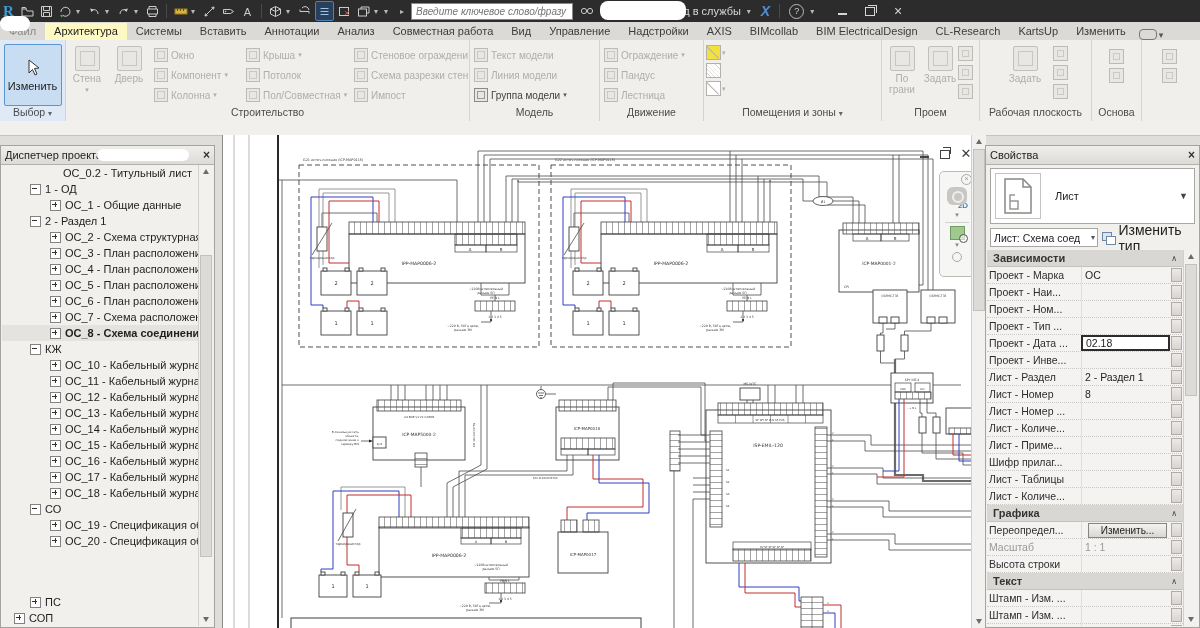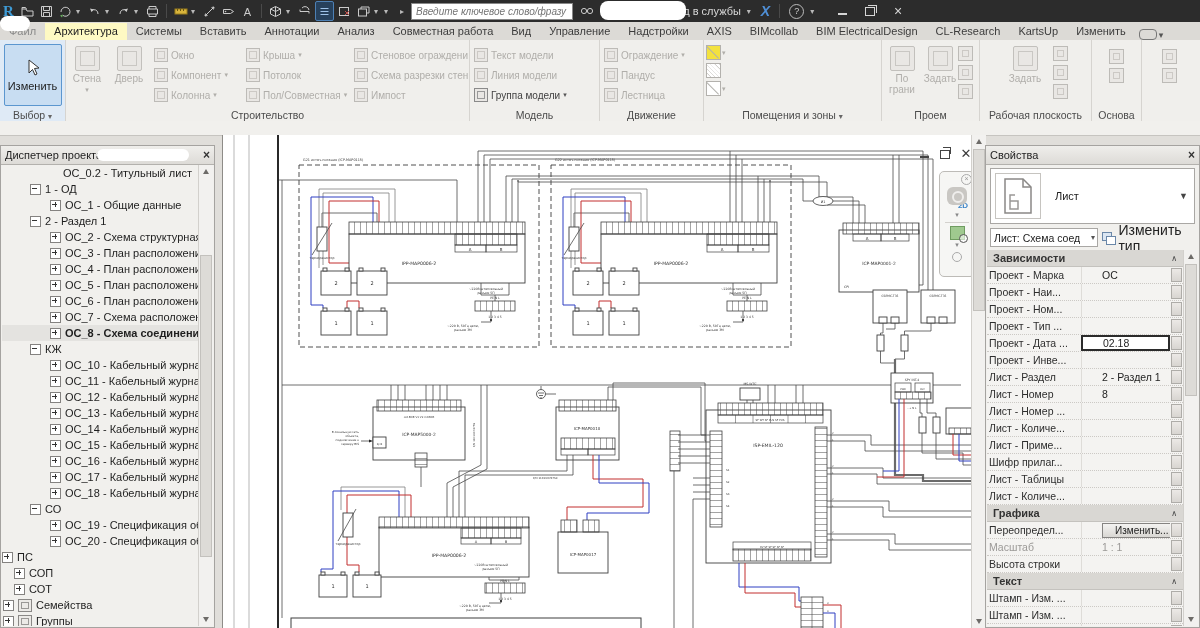--- a/index.html
+++ b/index.html
@@ -37,21 +37,21 @@
   .tab{padding:2px 9px 3px;color:#3c3c3c;white-space:nowrap;}
   .tab.file{color:#8a8a8a;}
   .tab.active{background:#fef9c3;color:#222;}
   .tabend{margin-left:4px;display:flex;align-items:center;color:#555;font-size:9px;gap:2px;}
   .tabend .pill{width:16px;height:9px;border:1px solid #777;border-radius:4px;display:inline-block;}
   
   #ribbon{position:absolute;left:0;top:40px;width:1200px;height:81px;background:#f0efec;
           display:flex;border-bottom:1px solid #c9c7c3;}
   .rpanel{position:relative;height:81px;border-right:1px solid #d6d4d0;box-sizing:border-box;padding-top:3px;}
   .rplabel{position:absolute;left:0;right:0;bottom:0;height:16px;text-align:center;color:#4c4c4c;
-           font-size:10.5px;line-height:21px;white-space:nowrap;overflow:hidden;}
+           font-size:10.5px;line-height:14px;white-space:nowrap;overflow:hidden;}
   .rpcaret{font-size:8px;color:#666;}
   .ptools{display:flex;height:62px;}
   .bigtool{width:42px;display:flex;flex-direction:column;align-items:center;padding-top:3px;gap:2px;}
   .bigicon{width:23px;height:23px;border:1px solid #c2c0bc;background:#e9e7e4;border-radius:2px;position:relative;}
   .bigicon:after{content:"";position:absolute;inset:4px;border:1px solid #c9c7c3;}
   .blabel{font-size:10px;color:#b0aeaa;text-align:center;line-height:11px;white-space:nowrap;}
   .stack{display:flex;flex-direction:column;padding-top:2px;}
   .stool{display:flex;align-items:center;height:20px;gap:3px;padding-left:4px;white-space:nowrap;overflow:hidden;}
   .sicon{width:12px;height:12px;border:1px solid #bdbbb7;background:#e9e7e4;flex:0 0 auto;position:relative;}
   .sicon:after{content:"";position:absolute;inset:2px;border:1px solid #ccc9c5;}
@@ -139,21 +139,21 @@
   .et-icon{width:14px;height:12px;position:relative;}
   .et-icon:before{content:"";position:absolute;left:0;top:0;width:8px;height:7px;border:1px solid #6a87a8;background:#dbe6f2;}
   .et-icon:after{content:"";position:absolute;left:4px;top:4px;width:8px;height:7px;border:1px solid #6a87a8;background:#fff;}
   #pgrid{position:absolute;left:1px;top:104px;right:16px;bottom:1px;overflow:hidden;background:#f4f3f1;}
   .psec{height:16px;background:#d9d7d3;display:flex;align-items:center;font-weight:bold;color:#333;
         padding:0 6px;justify-content:space-between;border-bottom:1px solid #c4c2be;font-size:11px;}
   .psec .chev{font-size:8px;color:#444;font-weight:normal;}
   .prow{height:16px;display:flex;align-items:stretch;border-bottom:1px dotted #ccc9c5;font-size:10.5px;background:#f4f3f1;}
   .plbl{width:92px;flex:0 0 auto;display:flex;align-items:center;padding-left:2px;color:#2e2e2e;
         white-space:nowrap;overflow:hidden;}
-  .pval{flex:1;border-left:1px solid #dedcd8;display:flex;align-items:center;padding-left:20px;color:#1e1e1e;
+  .pval{flex:1;border-left:1px solid #dedcd8;display:flex;align-items:center;padding-left:3px;color:#1e1e1e;
         white-space:nowrap;overflow:hidden;position:relative;text-align:right;}
   .pval.selcell{border:2px solid #2b2b2b;background:#fff;}
   .prow.gray .plbl,.prow.gray .pval{color:#9b9997;}
   .pbtncol{width:13px;flex:0 0 auto;display:flex;align-items:center;justify-content:center;}
   .assoc{width:9px;height:12px;border:1px solid #aeaca8;background:linear-gradient(#ece9e6,#d8d5d1);}
   .vbtn{height:13px;padding:0 12px;border:1px solid #868482;background:linear-gradient(#f4f3f1,#d9d7d3);
         font-size:10px;display:flex;align-items:center;margin:0 auto;color:#222;}
   #props-scroll{right:1px;top:104px;bottom:1px;width:14px;border-left:1px solid #d2d0cc;}
 </style>
 </head>
@@ -909,21 +909,21 @@
           <span>СО</span>
         </div>
         <div class="trow" style="padding-left: 48px;">
           <span class="texp plus"></span>
           <span>ОС_19 - Спецификация обо</span>
         </div>
         <div class="trow" style="padding-left: 48px;">
           <span class="texp plus"></span>
           <span>ОС_20 - Спецификация обо</span>
         </div>
-        <div class="trow" style="padding-left: 0;">
+        <div class="trow" style="padding-left: 28px; margin-top: 45px;">
           <span class="texp plus"></span>
           <span>ПС</span>
         </div>
         <div class="trow" style="padding-left: 12px;">
           <span class="texp plus"></span>
           <span>СОП</span>
         </div>
         <div class="trow" style="padding-left: 12px;">
           <span class="texp plus"></span>
           <span>СОТ</span>

